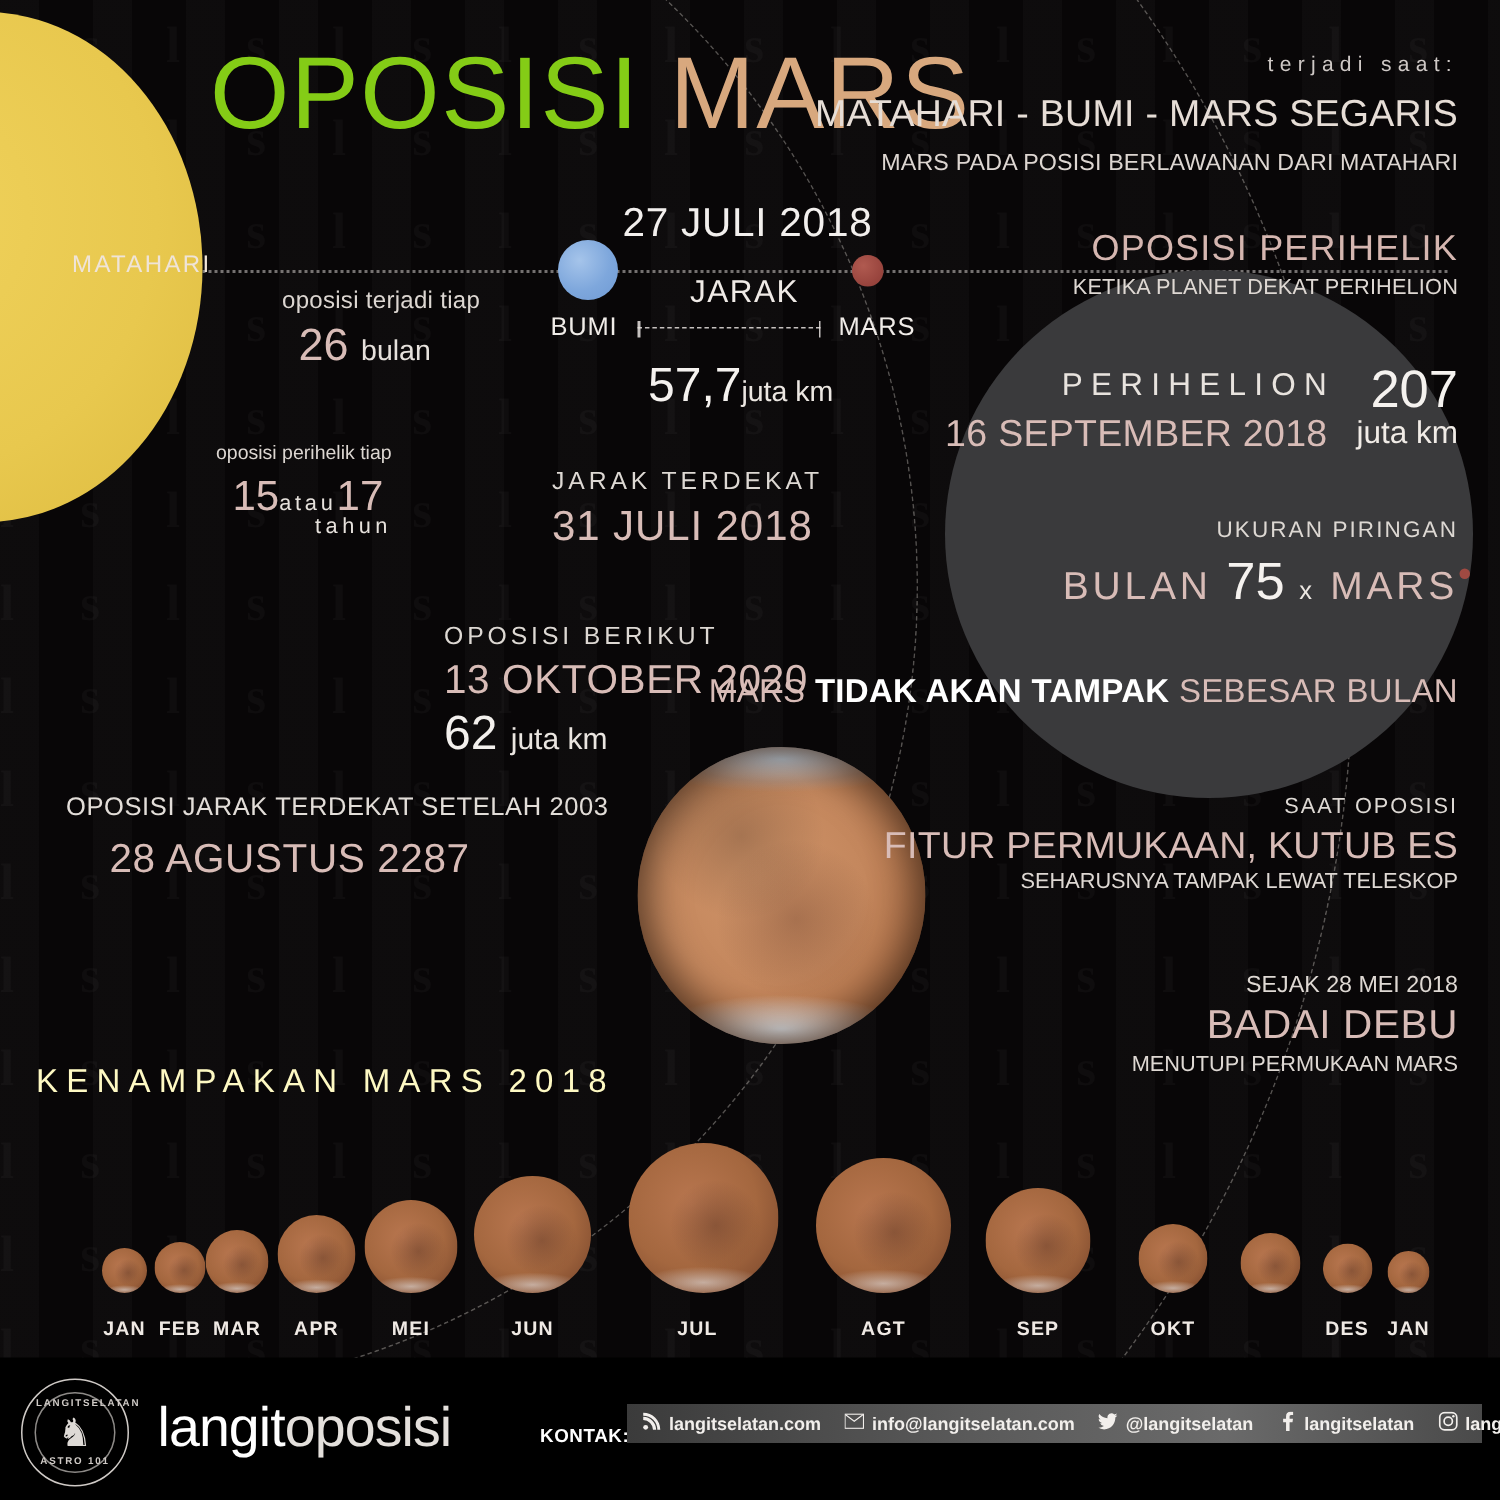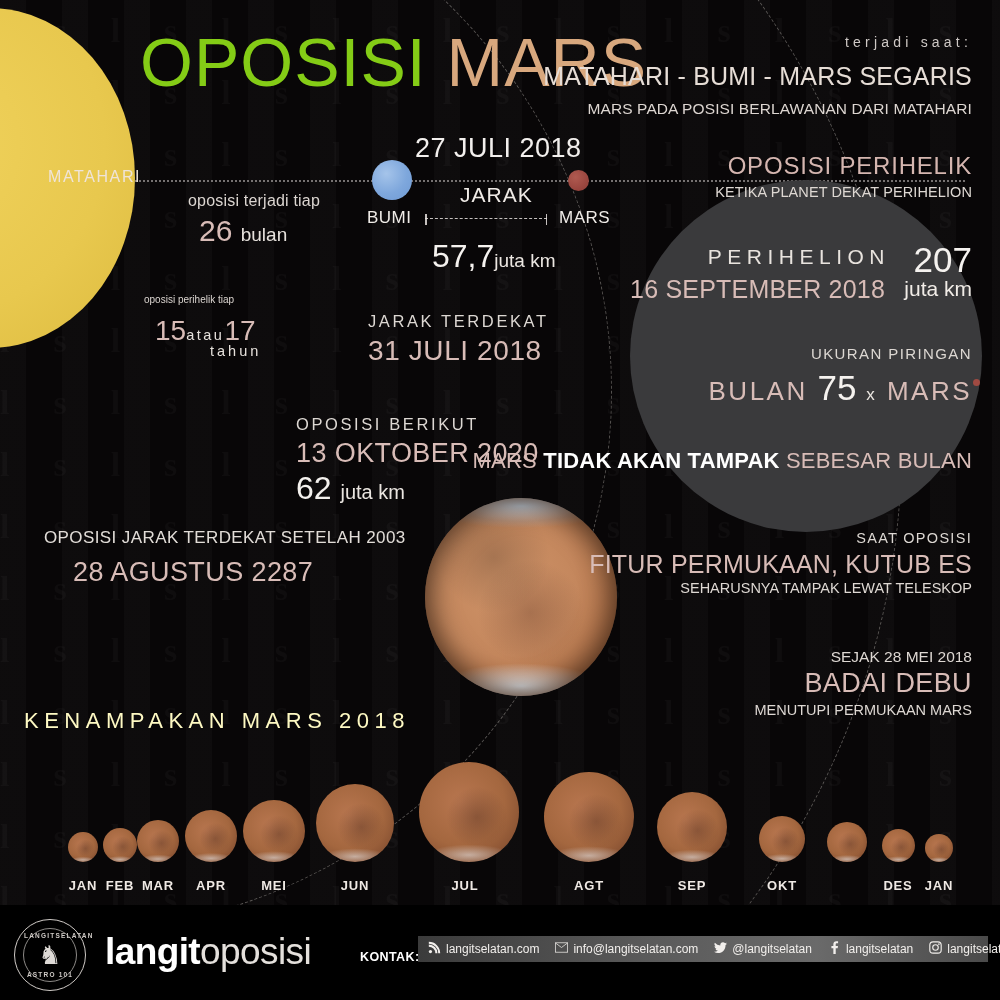--- a/index.html
+++ b/index.html
@@ -91,21 +91,21 @@
   #mars-l{left:559px;top:208px;font-size:17px;color:#f0ece8;letter-spacing:0.5px;}
   #arrowline{left:425px;top:218px;width:122px;height:0;border-top:1.5px dashed rgba(230,226,222,0.85);}
   #arrowline:before,#arrowline:after{content:"";position:absolute;top:-5px;width:1.5px;height:11px;background:rgba(230,226,222,0.85);}
   #arrowline:before{left:0;} #arrowline:after{right:0;}
   #dist-val{left:432px;top:238px;font-size:32px;color:#f5f2ef;letter-spacing:0px;}
   #dist-val .u{font-size:19px;color:#ece7e2;}
   
   #t26-l{left:188px;top:192px;font-size:16px;color:#dcd6d1;letter-spacing:0.2px;}
   #t26-v{left:199px;top:214px;font-size:30px;color:#d8bcb7;}
   #t26-v .u{font-size:19px;color:#e6e1dc;}
-  #t15-l{left:144px;top:294px;font-size:10px;color:#dcd6d1;}
+  #t15-l{left:144px;top:294px;font-size:13px;color:#dcd6d1;}
   #t15-v{left:155px;top:315px;font-size:28px;color:#d8bcb7;}
   #t15-v .mid{font-size:14.5px;color:#e6e1dc;letter-spacing:2.5px;}
   #t15-u{left:210px;top:343px;font-size:14.5px;color:#e6e1dc;letter-spacing:3px;}
   
   #jt-l{left:368px;top:312px;font-size:16.5px;color:#ddd8d3;letter-spacing:2.6px;}
   #jt-v{left:368px;top:335px;font-size:28px;color:#d8bcb7;letter-spacing:0.6px;}
   
   #ob-l{left:296px;top:415px;font-size:16.5px;color:#ddd8d3;letter-spacing:2.6px;}
   #ob-v{left:296px;top:438px;font-size:27px;color:#d8bcb7;letter-spacing:0.4px;}
   #ob-n{left:296px;top:470px;font-size:32px;color:#f3f0ed;}
@@ -147,27 +147,27 @@
   #footer{position:absolute;left:0;top:905px;width:1000px;height:95px;background:#000;}
   #logo{position:absolute;left:14px;top:14px;width:70px;height:70px;border-radius:50%;
     border:1.5px solid #cfcac6;display:flex;align-items:center;justify-content:center;}
   #logo-inner{width:52px;height:52px;border-radius:50%;border:1px solid #8d8a87;position:relative;
     display:flex;align-items:center;justify-content:center;}
   #logo-glyph{font-size:26px;color:#dedad6;line-height:1;}
   .logo-ring-text{position:absolute;font-size:6.5px;letter-spacing:1.2px;color:#cfcac6;font-weight:bold;width:100%;text-align:center;}
   #lrt-top{top:3px;}
   #lrt-bot{bottom:3px;}
   #brand{position:absolute;left:105px;top:26px;font-size:37px;letter-spacing:-0.6px;}
-  #brand .b1{font-weight:bold;color:#ffffff;}
+  #brand .b1{font-weight:normal;color:#ffffff;}
   #brand .b2{font-weight:300;color:#e4e0dc;}
   #kontak{position:absolute;left:360px;top:45px;font-size:12.5px;font-weight:bold;color:#ffffff;letter-spacing:0.4px;}
   #contactbar{position:absolute;left:418px;top:936px;height:26px;width:570px;
     background:linear-gradient(90deg,#3b3b3b 0%, #5a5a5a 40%, #6a6a6a 70%, #4a4a4a 100%);
     display:flex;align-items:center;gap:16px;padding:0 10px;box-sizing:border-box;}
-  .citem{display:flex;align-items:center;gap:5px;font-size:12px;font-weight:normal;color:#f2efec;white-space:nowrap;}
+  .citem{display:flex;align-items:center;gap:5px;font-size:12px;font-weight:bold;color:#f2efec;white-space:nowrap;}
   .cico{width:13px;height:13px;display:inline-block;fill:#f2efec;}
 </style>
 </head>
 <body>
 
 <div id="stage">
 
   <div id="bgpattern"></div>
   <div id="bgglyphs">lslslslslslslslslslslslslslslslslslslslslslslslslslslslslslslslslslslslslslslslslslslslslslslslslslslslslslslslslslslslslslslslslslslslslslslslslslslslslslslslslslslslslslslslslslslslslslslslslslslslslslslslslslslslslslslslslslslslslslslslslslslslslslslslslslslslslslslslslslslslslslslslslslslslslslslslslslslslslslslslslslslslslslslslslslslslslslslslslslslslslslslslslslslslslslslslslslslslslslslslslslslslslslslslslslslslslslslsl</div>
 

